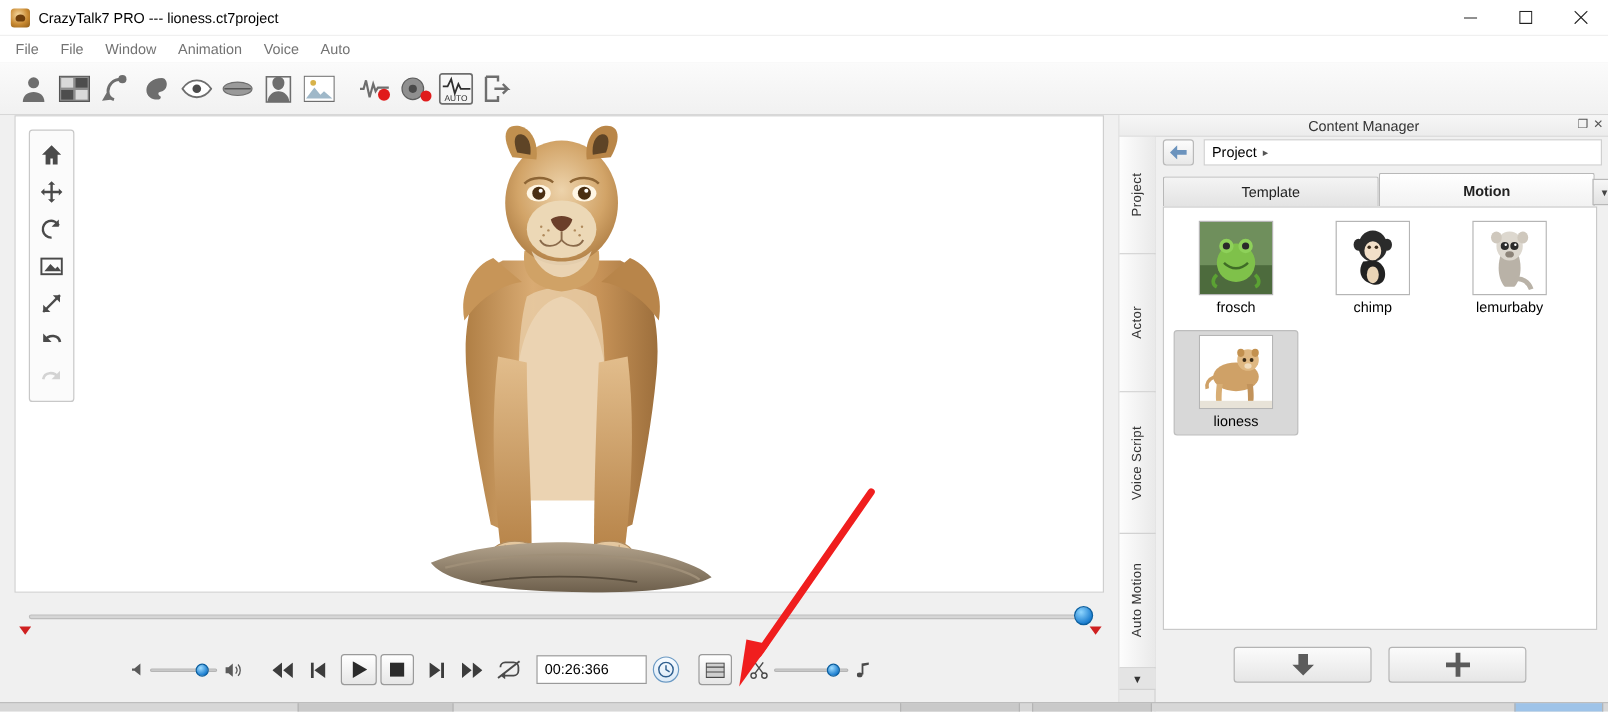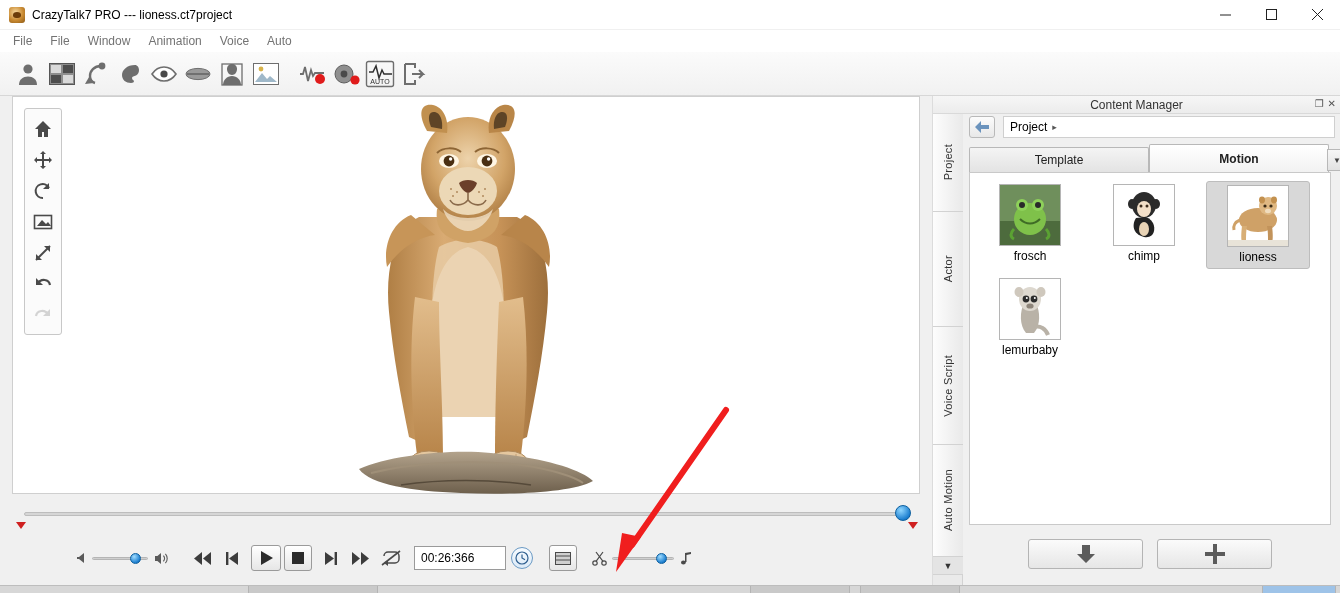--- a/index.html
+++ b/index.html
@@ -140,21 +140,21 @@
     position:absolute; width:0; height:0;
     border-left: 5px solid transparent;
     border-right: 5px solid transparent;
     border-top: 7px solid #cf2020;
   }
   .controls {
     position:absolute;
     left: 0; top: 46px;
     width: 932px; height: 36px;
     display:flex; align-items:center;
-    padding-left: 73px;
+    padding-left: 106px;
     gap: 3px;
   }
   .ctl {
     width: 28px; height: 24px;
     display:flex; align-items:center; justify-content:center;
     border-radius:2px;
   }
   .ctl.play {
     width: 30px; height: 26px;
     border: 1px solid #9a9a9a;
@@ -800,58 +800,58 @@
                   <circle cx="33" cy="21" r="1.5" fill="#3a2a1a"></circle>
                 <ellipse cx="18" cy="19" rx="4" ry="5" fill="#2b2b2b"></ellipse>
                 <ellipse cx="42" cy="19" rx="4" ry="5" fill="#2b2b2b"></ellipse>
                 <path d="M22 33c-4 6-4 16 8 19 10 2 12-8 9-14-2-4-6-6-8-6z" fill="#222"></path>
                 <ellipse cx="30" cy="44" rx="5" ry="7" fill="#e9d4b6"></ellipse>
               </svg>
             </div>
             <div class="cell-label">chimp</div>
           </div>
 
+          <div class="cell">
+            <div class="thumb">
+              <svg width="60" height="60" viewBox="0 0 60 60">
+                <rect width="60" height="60" fill="#ffffff"></rect>
+                <path d="M24 24c-4 8-5 22 2 30h8c7-8 6-22 2-30z" fill="#b9b2a7"></path>
+                <ellipse cx="30" cy="20" rx="11" ry="12" fill="#ddd8cf"></ellipse>
+                <ellipse cx="19" cy="13" rx="4.5" ry="5" fill="#cfc8bd"></ellipse>
+                <ellipse cx="41" cy="13" rx="4.5" ry="5" fill="#cfc8bd"></ellipse>
+                <circle cx="26" cy="20" r="3.4" fill="#2b2b2b"></circle>
+                  <circle cx="34" cy="20" r="3.4" fill="#2b2b2b"></circle>
+                <circle cx="26.8" cy="19" r="1" fill="#fff"></circle>
+                  <circle cx="34.8" cy="19" r="1" fill="#fff"></circle>
+                <ellipse cx="30" cy="27" rx="3.6" ry="2.6" fill="#8d8479"></ellipse>
+                <path d="M34 48c6-2 12 2 14 8" stroke="#b9b2a7" stroke-width="4" fill="none"></path>
+              </svg>
+            </div>
+            <div class="cell-label">lemurbaby</div>
+          </div>
+
           <div class="cell selected">
             <div class="thumb">
               <svg width="60" height="60" viewBox="0 0 60 60">
                 <rect width="60" height="60" fill="#ffffff"></rect>
                 <ellipse cx="30" cy="34" rx="19" ry="12" fill="#cfa167"></ellipse>
                 <path d="M14 40c-1 8-1 14 0 16h4c0-6 0-11 1-16z" fill="#d8ae75"></path>
                 <path d="M44 40c1 8 1 14 0 16h-4c0-6 0-11-1-16z" fill="#c2935b"></path>
                 <ellipse cx="40" cy="20" rx="9" ry="9" fill="#dfb882"></ellipse>
                 <ellipse cx="34" cy="14" rx="3" ry="3.4" fill="#c3914f"></ellipse>
                 <ellipse cx="46" cy="14" rx="3" ry="3.4" fill="#c3914f"></ellipse>
                 <circle cx="37" cy="20" r="1.6" fill="#3a2b16"></circle>
                   <circle cx="43" cy="20" r="1.6" fill="#3a2b16"></circle>
                 <ellipse cx="40" cy="25" rx="3" ry="2.2" fill="#f0dcbd"></ellipse>
                 <path d="M12 34c-5 2-7 6-6 10" stroke="#cfa167" stroke-width="3" fill="none"></path>
                 <rect y="54" width="60" height="6" fill="#e8e3d8"></rect>
               </svg>
             </div>
             <div class="cell-label">lioness</div>
           </div>
-
-          <div class="cell">
-            <div class="thumb">
-              <svg width="60" height="60" viewBox="0 0 60 60">
-                <rect width="60" height="60" fill="#ffffff"></rect>
-                <path d="M24 24c-4 8-5 22 2 30h8c7-8 6-22 2-30z" fill="#b9b2a7"></path>
-                <ellipse cx="30" cy="20" rx="11" ry="12" fill="#ddd8cf"></ellipse>
-                <ellipse cx="19" cy="13" rx="4.5" ry="5" fill="#cfc8bd"></ellipse>
-                <ellipse cx="41" cy="13" rx="4.5" ry="5" fill="#cfc8bd"></ellipse>
-                <circle cx="26" cy="20" r="3.4" fill="#2b2b2b"></circle>
-                  <circle cx="34" cy="20" r="3.4" fill="#2b2b2b"></circle>
-                <circle cx="26.8" cy="19" r="1" fill="#fff"></circle>
-                  <circle cx="34.8" cy="19" r="1" fill="#fff"></circle>
-                <ellipse cx="30" cy="27" rx="3.6" ry="2.6" fill="#8d8479"></ellipse>
-                <path d="M34 48c6-2 12 2 14 8" stroke="#b9b2a7" stroke-width="4" fill="none"></path>
-              </svg>
-            </div>
-            <div class="cell-label">lemurbaby</div>
-          </div>
         </div>
 
         <div class="cm-footer">
           <div class="foot-btn">
             <svg width="26" height="20" viewBox="0 0 26 20">
               <path d="M9 1h8v9h5l-9 9-9-9h5z" fill="#5b5b5b"></path>
             </svg>
           </div>
           <div class="foot-btn">
             <svg width="24" height="22" viewBox="0 0 24 22">

